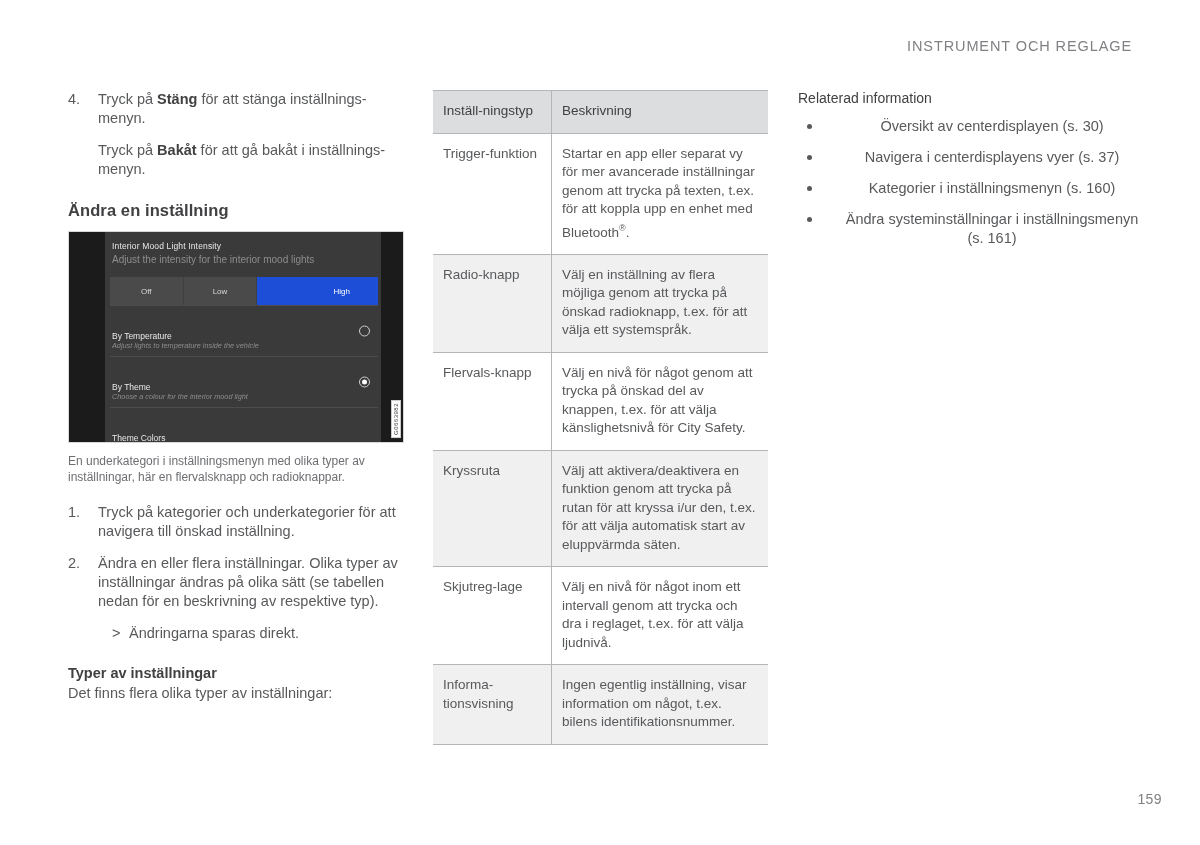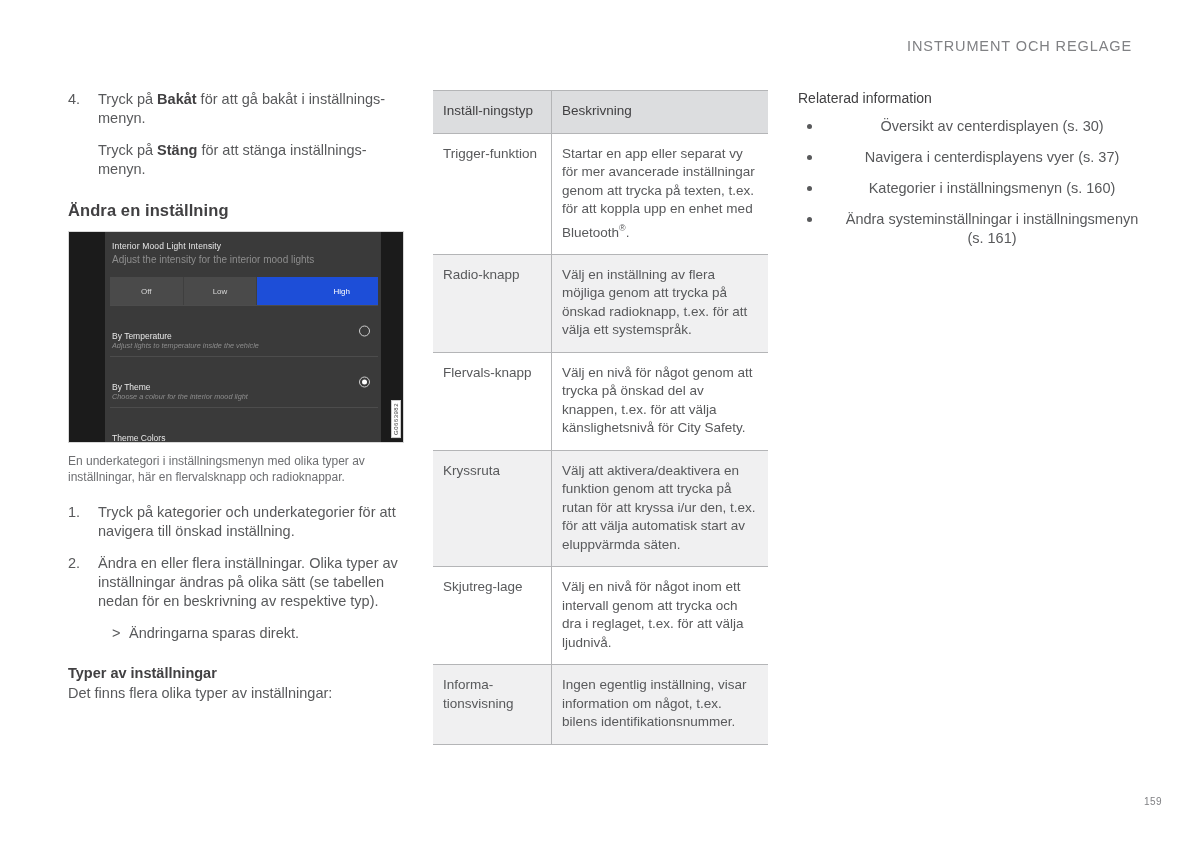--- a/index.html
+++ b/index.html
@@ -24,21 +24,21 @@
     font-size: 14.5px;
     letter-spacing: 0.9px;
     color: #808184;
     font-weight: 400;
     white-space: nowrap;
   }
   .page-number {
     position: absolute;
     right: 38px;
     bottom: 38px;
-    font-size: 10px;
+    font-size: 14px;
     color: #808184;
     letter-spacing: 0.4px;
   }
 
   
   .col {
     position: absolute;
     top: 90px;
   }
   .col-left  { left: 68px;  width: 336px; }
@@ -278,22 +278,22 @@
 <body>
 
 <div class="page-header">INSTRUMENT OCH REGLAGE</div>
 <div class="page-number">159</div>
 
 <div class="col col-left">
 
   <div class="step">
     <div class="num">4.</div>
     <div class="body">
+      <p><span>Tryck på </span><b>Stäng</b><span> för att stänga inställnings-menyn.</span></p>
       <p><span>Tryck på </span><b>Bakåt</b><span> för att gå bakåt i inställnings-menyn.</span></p>
-      <p><span>Tryck på </span><b>Stäng</b><span> för att stänga inställnings-menyn.</span></p>
     </div>
   </div>
 
   <h2 class="heading">Ändra en inställning</h2>
 
   <div class="screenshot">
     <div class="sc-panel">
 
       <div class="sc-head">
         <div class="t1">Interior Mood Light Intensity</div>

